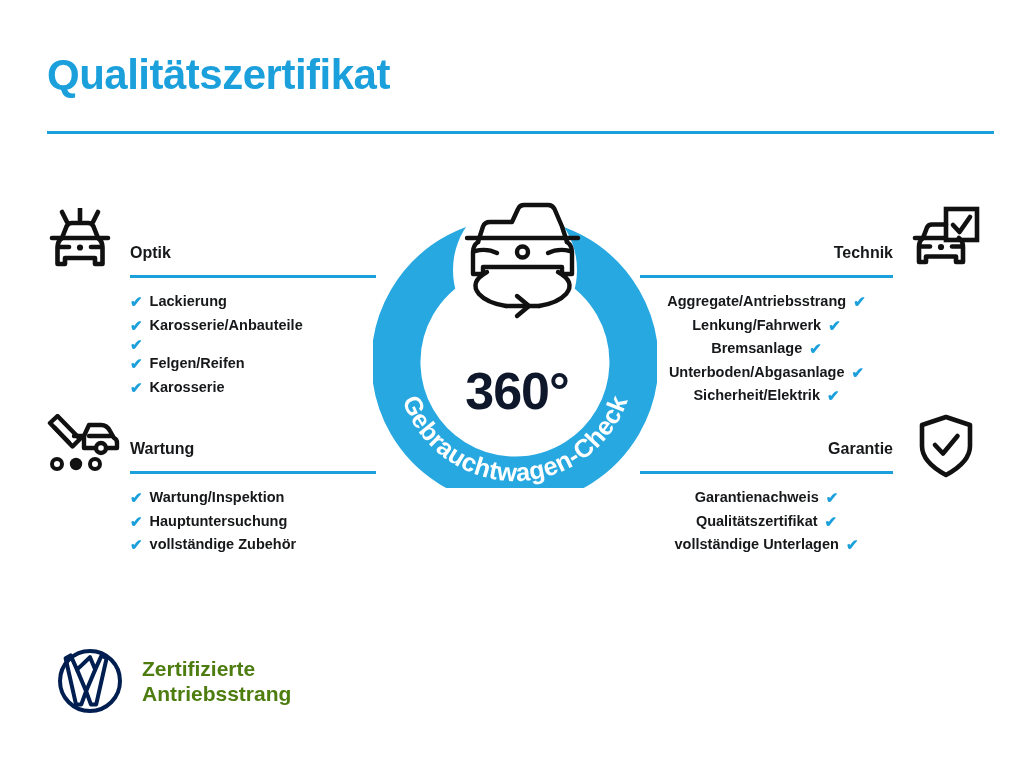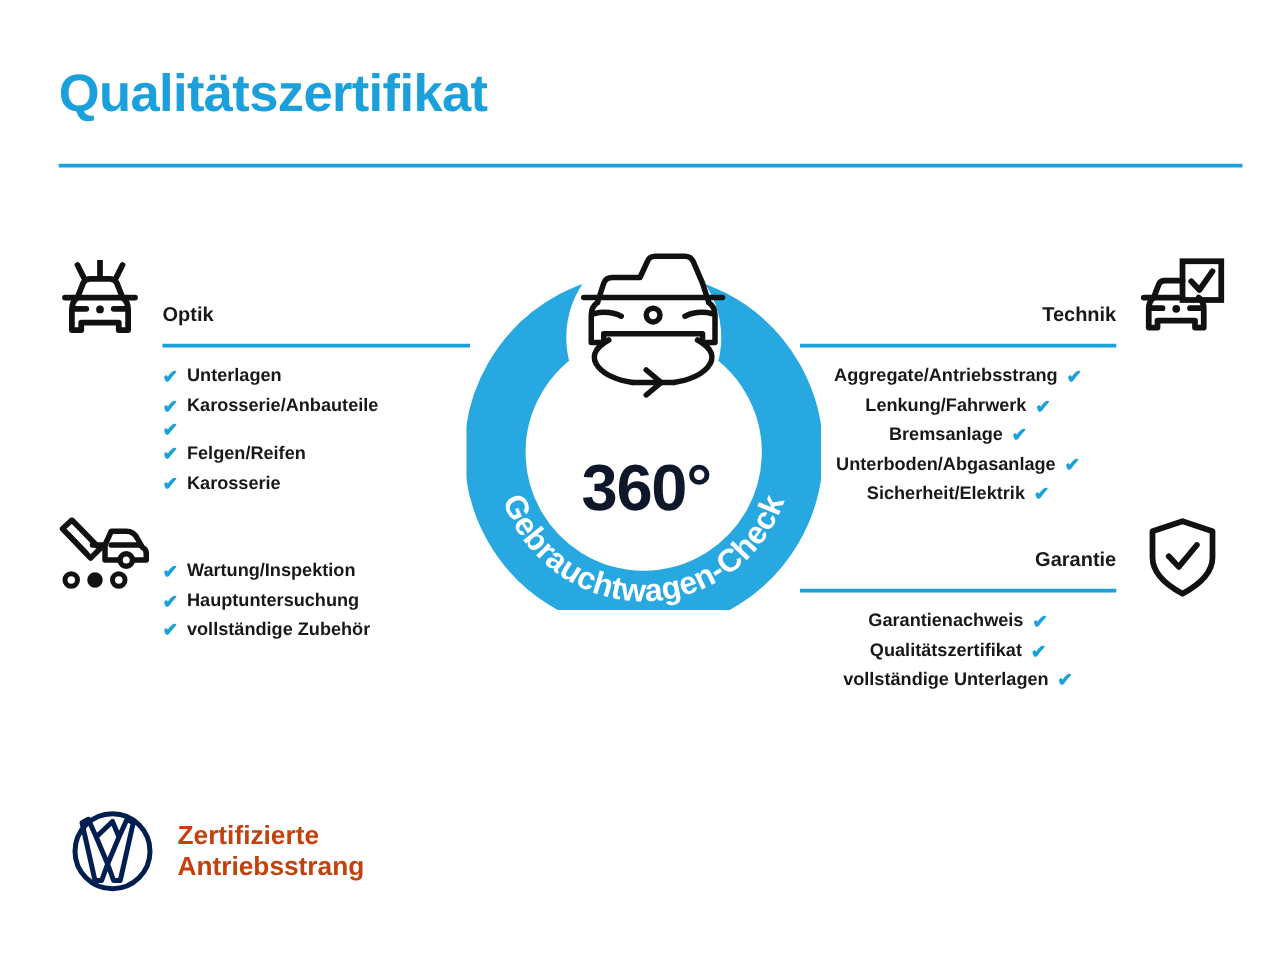--- a/index.html
+++ b/index.html
@@ -145,21 +145,21 @@
   .footer-logo {
     position: absolute;
     left: 57px;
     top: 648px;
     display: flex;
     align-items: center;
   }
   .vw-mark { flex: 0 0 auto; }
   .vw-text {
     margin-left: 19px;
-    color: #c2410c;
+    color: #4d7c0f;
     font-size: 21px;
     font-weight: bold;
     line-height: 25px;
     white-space: nowrap;
   }
 </style>
 </head>
 <body>
 
 <div class="page">
@@ -260,41 +260,45 @@
   </div>
 
   <div class="section left" id="sec-optik">
     <div class="section-head">
       <div class="section-title">Optik</div>
       <div class="section-rule"></div>
     </div>
     <ul class="section-list">
       <li>
           <span class="check">✔</span>
-          <span>Unterlagen</span>
+          <span>Lackierung</span>
         </li>
       <li>
           <span class="check">✔</span>
           <span>Karosserie/Anbauteile</span>
         </li>
       <li>
           <span class="check">✔</span>
         </li>
       <li>
           <span class="check">✔</span>
           <span>Felgen/Reifen</span>
         </li>
       <li>
           <span class="check">✔</span>
           <span>Karosserie</span>
         </li>
     </ul>
   </div>
 
   <div class="section left" id="sec-wartung">
+    <div class="section-head">
+      <div class="section-title">Wartung</div>
+      <div class="section-rule"></div>
+    </div>
     <ul class="section-list">
       <li>
           <span class="check">✔</span>
           <span>Wartung/Inspektion</span>
         </li>
       <li>
           <span class="check">✔</span>
           <span>Hauptuntersuchung</span>
         </li>
       <li>

